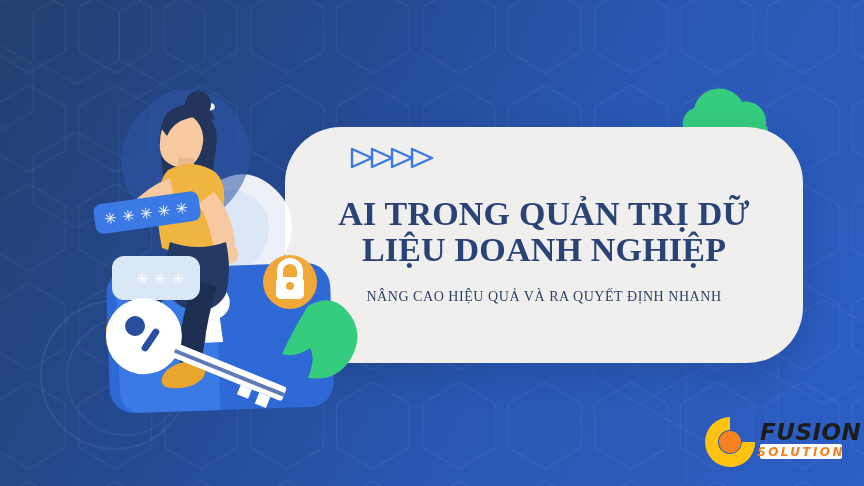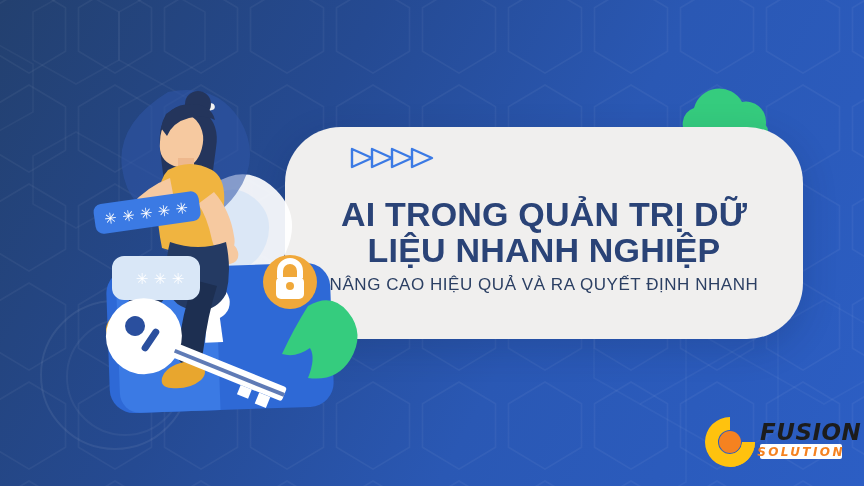--- a/index.html
+++ b/index.html
@@ -13,37 +13,38 @@
   .bg-base{position:absolute;inset:0;
     background:linear-gradient(118deg,#23406f 0%,#254a92 34%,#2a58b4 62%,#2c5ec4 100%);}
   .bg-hex{position:absolute;inset:0;opacity:.55;}
   .bg-hex svg{width:100%;height:100%;display:block;}
   .ring{position:absolute;border-radius:50%;border:2px solid rgba(255,255,255,.07);}
   .ring.r1{width:150px;height:150px;left:40px;top:300px;}
   .ring.r2{width:118px;height:118px;left:66px;top:318px;border-color:rgba(255,255,255,.05);}
 
   
   .card{
-    position:absolute;left:285px;top:127px;width:518px;height:212px;
+    position:absolute;left:285px;top:127px;width:518px;height:236px;
     background:#f0efee;border-radius:56px;
     box-shadow:0 10px 34px rgba(10,25,60,.18);
+    font-family:Liberation Serif, serif;
   }
   .chevrons{position:absolute;left:65px;top:19px;height:24px;}
   .chevrons svg{display:block;}
   .title{
     position:absolute;left:20px;right:20px;top:46px;
     text-align:center;color:#2a4377;
     font-weight:800;font-size:34px;line-height:1.07;
     letter-spacing:.2px;
   }
   .title .l2{display:block;}
   .subtitle{
-    position:absolute;left:24px;right:24px;top:148px;
+    position:absolute;left:24px;right:24px;top:162px;
     text-align:center;color:#2b3f63;
-    font-size:17px;letter-spacing:.55px;font-weight:400;
+    font-size:14px;letter-spacing:.55px;font-weight:400;
   }
 
   
   .cloudgrp{position:absolute;left:668px;top:82px;width:116px;height:102px;}
   .cloudgrp svg{display:block;overflow:visible;}
 
   
   .illus{position:absolute;left:18px;top:74px;width:340px;height:330px;}
   .illus svg{display:block;overflow:visible;}
 
@@ -107,21 +108,21 @@
       <svg width="96" height="24" viewBox="0 0 96 24">
         <g fill="none" stroke="#3b7ae4" stroke-width="2.4" stroke-linejoin="round">
           <path d="M2 3 L22 12 L2 21 Z"></path>
           <path d="M22 3 L42 12 L22 21 Z"></path>
           <path d="M42 3 L62 12 L42 21 Z"></path>
           <path d="M62 3 L82 12 L62 21 Z"></path>
         </g>
       </svg>
     </div>
 
-    <h1 class="title"><span>AI TRONG QUẢN TRỊ DỮ</span><span class="l2">LIỆU NHANH NGHIỆP</span></h1>
+    <h1 class="title"><span>AI TRONG QUẢN TRỊ DỮ</span><span class="l2">LIỆU DOANH NGHIỆP</span></h1>
 
     <div class="subtitle">NÂNG CAO HIỆU QUẢ VÀ RA QUYẾT ĐỊNH NHANH</div>
   </div>
 
   <div class="illus">
     <svg width="340" height="330" viewBox="0 0 340 330">
 
       <g>
         <path d="M196 110 q34 -22 62 6 q26 26 10 62 q-12 28 -44 34 q-40 8 -54 -22 q-14 -32 26 -80 Z" fill="#ffffff" opacity=".92"></path>
         <path d="M190 126 q24 -20 46 -2 q22 18 12 46 q-10 26 -38 28 q-28 2 -34 -24 q-6 -28 14 -48 Z" fill="#dbe7f6"></path>

